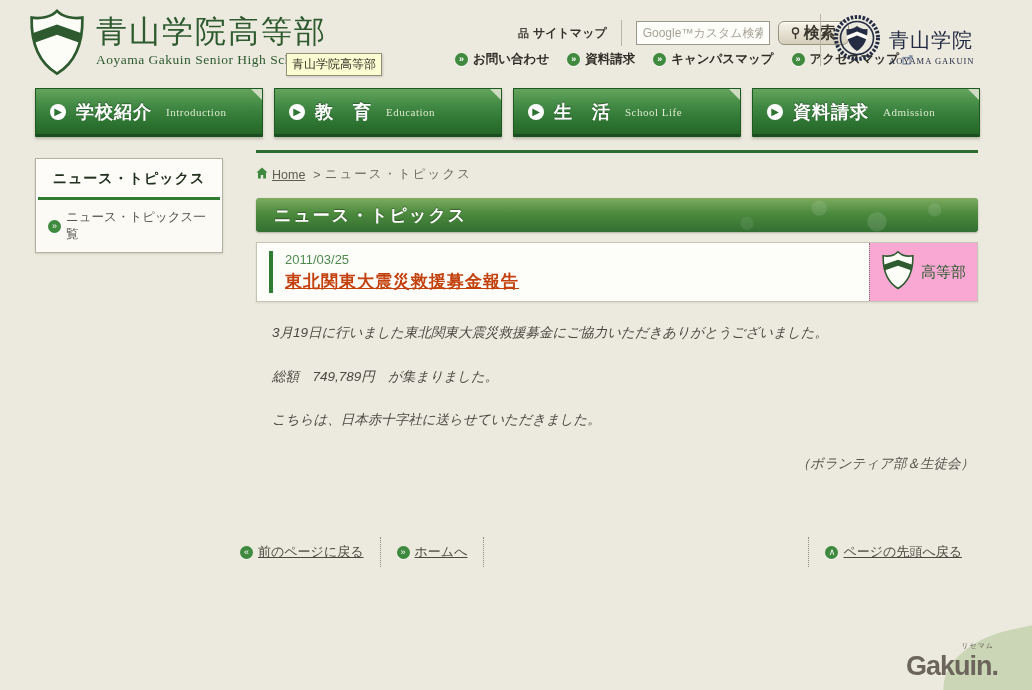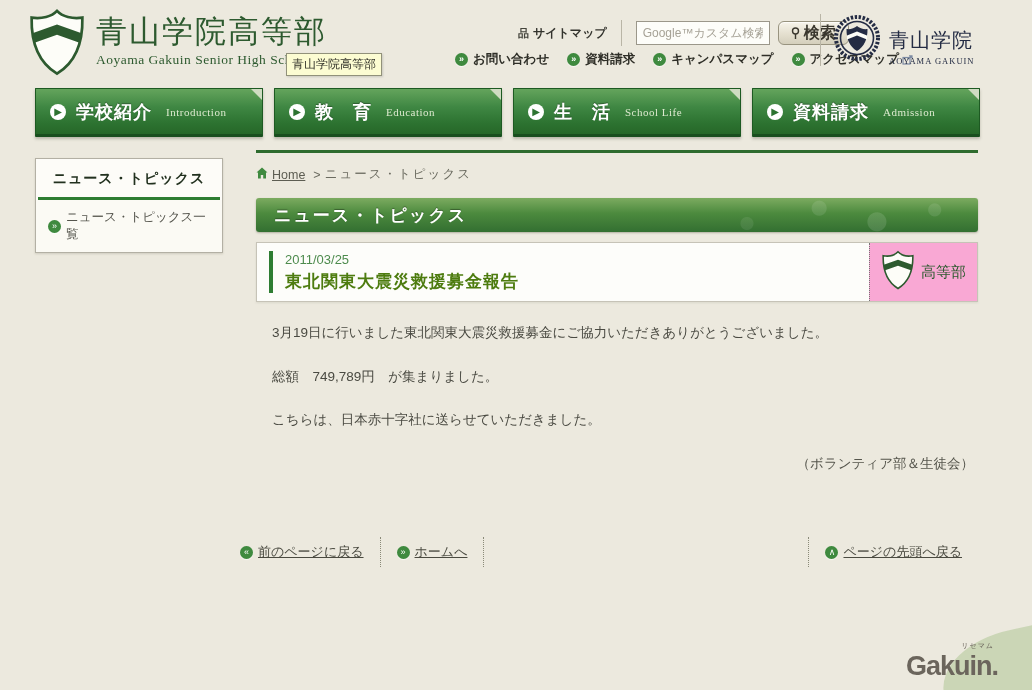--- a/index.html
+++ b/index.html
@@ -111,25 +111,25 @@
   }
   .page-title-text { font-size:17px; font-weight:bold; color:#fff; letter-spacing:2px; text-shadow:0 -1px 1px rgba(0,0,0,.35); }
 
   .article-head {
     margin-top:10px; height:60px; background:#fdfdfa; border:1px solid #c6c3b7;
     display:flex; align-items:stretch; box-shadow:0 1px 2px rgba(120,120,100,.15);
   }
   .article-head-left { flex:1; display:flex; align-items:center; padding:8px 0 8px 12px; }
   .article-bar { width:4px; align-self:stretch; background:#2e7d32; margin-right:12px; }
   .article-date { font-size:13px; color:#4d8b4d; margin-bottom:3px; }
-  .article-title { font-size:17px; font-weight:bold; color:#4d7c0f; letter-spacing:1px; }
+  .article-title { font-size:17px; font-weight:bold; color:#c2410c; letter-spacing:1px;text-decoration:underline; }
   .article-head-right { width:108px; border-left:1px dotted #777; display:flex; align-items:center; justify-content:center; background:#f9a8d4; }
   .badge-label { font-family:"Liberation Serif","DejaVu Serif",serif; font-size:15px; color:#2d5a2f; margin-left:6px; }
 
-  .article-body { margin-top:20px; font-size:13.5px; color:#4a4a42; line-height:1.6; padding-left:16px; }
+  .article-body { margin-top:20px; font-size:13.5px; color:#4a4a42; line-height:1.6; padding-left:16px;font-style:italic; }
   .article-body p.gap { margin-bottom:22px; }
   .article-signature { text-align:right; font-size:13.5px; color:#55554c; margin-top:22px; padding-right:4px; }
 
   .content-footer { position:absolute; left:240px; top:537px; width:722px; display:flex; justify-content:space-between; align-items:center; }
   .cf-left, .cf-right { display:flex; align-items:center; }
   .cf-link { display:flex; align-items:center; font-size:13px; color:#3c7a3c; cursor:pointer; }
   .cf-link .lbl { text-decoration:underline; color:#4a4a40; }
   .dotted-sep { width:1px; height:30px; border-left:1px dotted #8a8a78; margin:0 16px; }
 
   

